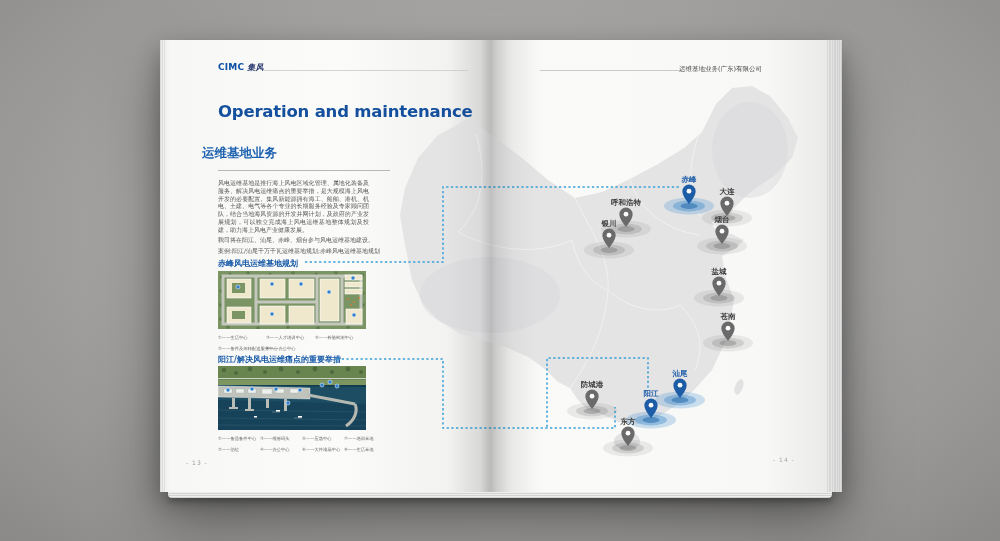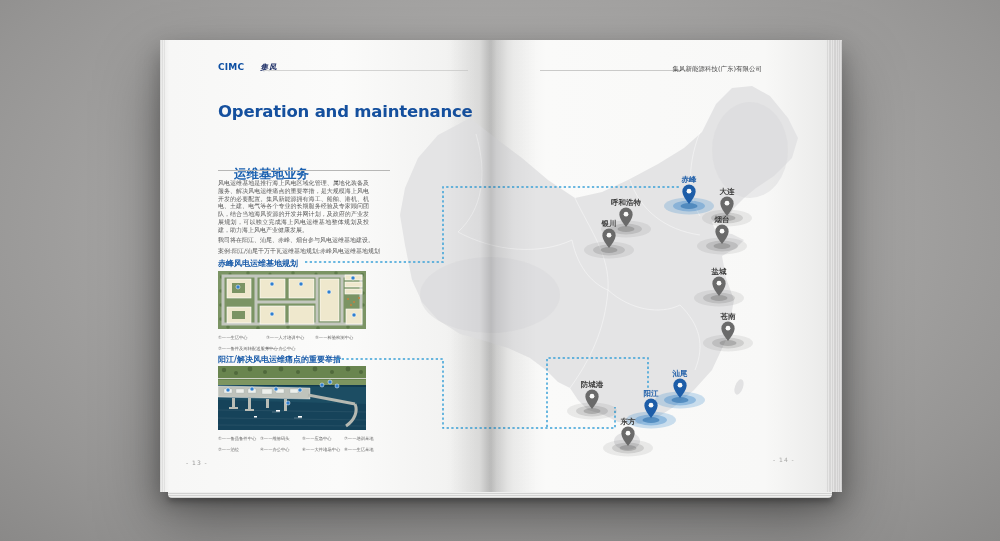--- a/index.html
+++ b/index.html
@@ -30,24 +30,24 @@
   .left-edge{position:absolute;top:0;left:0;width:6px;height:452px;z-index:7;pointer-events:none;
     background:repeating-linear-gradient(to right,rgba(0,0,0,.06) 0 1px,rgba(255,255,255,.0) 1px 2.2px);}
   .stack{position:absolute;left:8px;right:10px;top:452px;height:6px;z-index:1;
     background:repeating-linear-gradient(to bottom,#efefee 0 1px,#d2d2d1 1px 2.2px);
     border-radius:0 0 4px 4px;box-shadow:0 3px 6px rgba(0,0,0,.3);}
   .map-svg{position:absolute;inset:0;z-index:4;pointer-events:none;}
 
   
   .abs{position:absolute;}
   .logo{left:58px;top:22px;font-size:9px;font-weight:bold;color:#0d4fa3;letter-spacing:.2px;}
-  .logo .cjk{font-family:Liberation Mono, monospace;font-style:italic;font-size:8px;color:#24356b;margin-left:16px;text-align:center;}
+  .logo .cjk{font-family:Liberation Mono, monospace;font-style:italic;font-size:8px;color:#24356b;margin-left:3px;text-align:center;}
   .rule-header-l{left:104px;top:30px;width:204px;height:1px;background:#d3d3d2;}
   .title-en{left:58px;top:63px;font-size:16.5px;line-height:18.5px;font-weight:bold;color:#15509e;letter-spacing:-.2px;}
-  .title-cn{left:74px;top:105px;font-size:12.5px;font-weight:bold;color:#1b61b0;margin-top:21px;}
+  .title-cn{left:42px;top:105px;font-size:12.5px;font-weight:bold;color:#1b61b0;}
   .title-rule{left:58px;top:130px;width:172px;height:1px;background:#b7b7b6;}
   .para{left:58px;top:139px;width:151px;font-size:6px;line-height:7.8px;color:#585858;text-align:justify;}
   .note{left:58px;font-size:6px;color:#585858;}
   .h-blue{left:58px;font-size:8px;font-weight:bold;color:#1659a8;}
   .legend-item{position:absolute;font-size:4.3px;color:#666;white-space:nowrap;}
   .pagenum{font-size:6px;color:#9a9a99;letter-spacing:1px;}
   .img-frame{position:absolute;left:58px;width:148px;overflow:hidden;}
   .rp-header-line{left:380px;top:30px;width:142px;height:1px;background:#cacac9;}
   .rp-header{left:0;top:25px;width:602px;text-align:right;font-size:6.5px;color:#4a4a4a;}
 
@@ -242,21 +242,21 @@
       <span class="legend-item" style="left:100px;top:407px;">④——办公中心</span>
       <span class="legend-item" style="left:142px;top:407px;">⑥——大件堆场中心</span>
       <span class="legend-item" style="left:184px;top:407px;">⑧——生活基地</span>
     </div>
 
     <div class="abs pagenum" style="left:26px;top:419px;">- 13 -</div>
   </div>
 
   <div class="page page-right"></div>
   <div class="abs rp-header-line" style="z-index:3;"></div>
-  <div class="abs rp-header" style="z-index:3;">集风新能源科技(广东)有限公司</div>
+  <div class="abs rp-header" style="z-index:3;">运维基地业务(广东)有限公司</div>
   <div class="abs pagenum" style="left:613px;top:416px;z-index:3;color:#a8a8a7;">- 14 -</div>
 
   <svg class="map-svg" viewBox="0 0 682 452">
     <path class="china" d="
       M240,175 L245,148 L258,118 L278,95 L310,78 L338,100 L362,118 L388,140 L415,158
       L442,152 L468,140 L498,124 L524,108 L542,92 L556,64 L572,48 L592,46 L610,56
       L628,78 L638,98 L632,118 L614,136 L596,148 L584,158 L574,168 L566,180 L552,182
       L556,192 L572,194 L584,200 L576,208 L562,216 L566,238 L574,260 L570,282 L566,300
       L552,330 L534,350 L515,366 L498,377 L478,384 L458,382 L442,374 L428,370 L418,360
       L410,348 L398,342 L386,330 L370,318 L348,308 L322,300 L300,294 L278,280 L262,262

